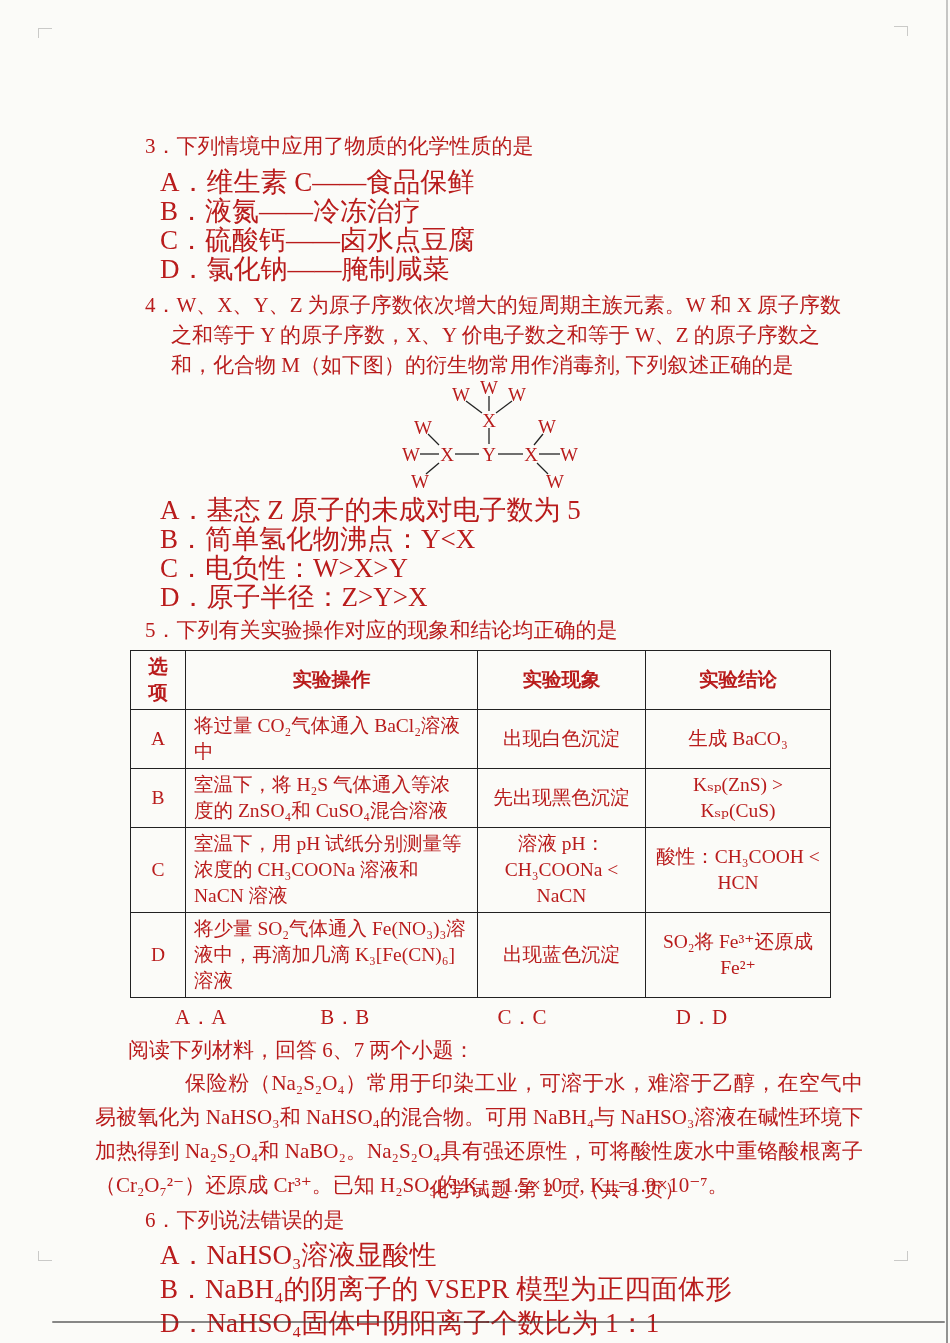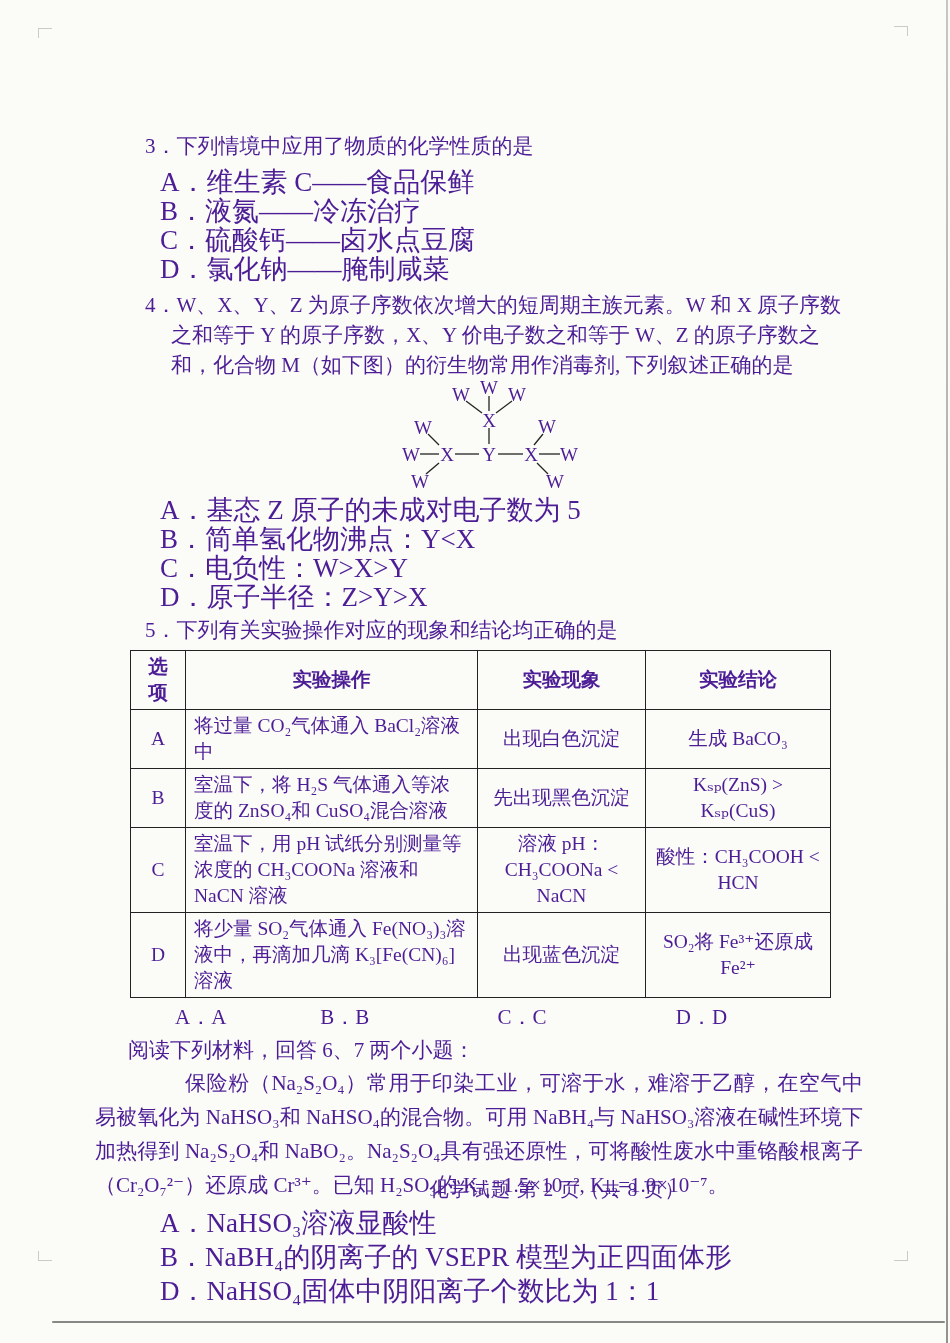--- a/index.html
+++ b/index.html
@@ -5,21 +5,21 @@
   * { margin: 0; padding: 0; box-sizing: border-box; }
   html, body { background: #ffffff; }
   body {
     width: 950px; height: 1343px;
     font-family: "Liberation Serif", "DejaVu Serif", serif;
   }
   .page {
     position: relative;
     width: 950px; height: 1343px;
     background: #fbfbf8;
-    color: #4c1d95;
+    color: #b91c1c;
     overflow: hidden;
   }
   .content { padding: 132px 60px 0 95px; }
 
   .q { margin-left: 50px; }
   .stem { font-size: 21px; line-height: 28px; }
   .hang { padding-left: 26px; text-indent: -26px; max-width: 716px; line-height: 30px; }
   .opts { margin-top: 8px; margin-left: 15px; }
   .opt { font-size: 27px; line-height: 29px; }
 
@@ -234,20 +234,21 @@
       <span>C．C</span>
       <span>D．D</span>
     </div>
 
     <div class="material">
       <div class="intro">阅读下列材料，回答 6、7 两个小题：</div>
       <p class="mbody">保险粉（Na₂S₂O₄）常用于印染工业，可溶于水，难溶于乙醇，在空气中易被氧化为 NaHSO₃和 NaHSO₄的混合物。可用 NaBH₄与 NaHSO₃溶液在碱性环境下加热得到 Na₂S₂O₄和 NaBO₂。Na₂S₂O₄具有强还原性，可将酸性废水中重铬酸根离子（Cr₂O₇²⁻）还原成 Cr³⁺。已知 H₂SO₃的 Kₐ₁=1.5×10⁻², Kₐ₂=1.0×10⁻⁷。</p>
     </div>
 
     <section class="q q6">
+      <div class="stem">6．下列说法错误的是</div>
       <div class="opts">
         <div class="opt">A．NaHSO₃溶液显酸性</div>
         <div class="opt">B．NaBH₄的阴离子的 VSEPR 模型为正四面体形</div>
         <div class="opt">D．NaHSO₄固体中阴阳离子个数比为 1：1</div>
       </div>
     </section>
 
   </div>
 
   <div class="footer">化学试题 第 2 页（共 8 页）</div>

